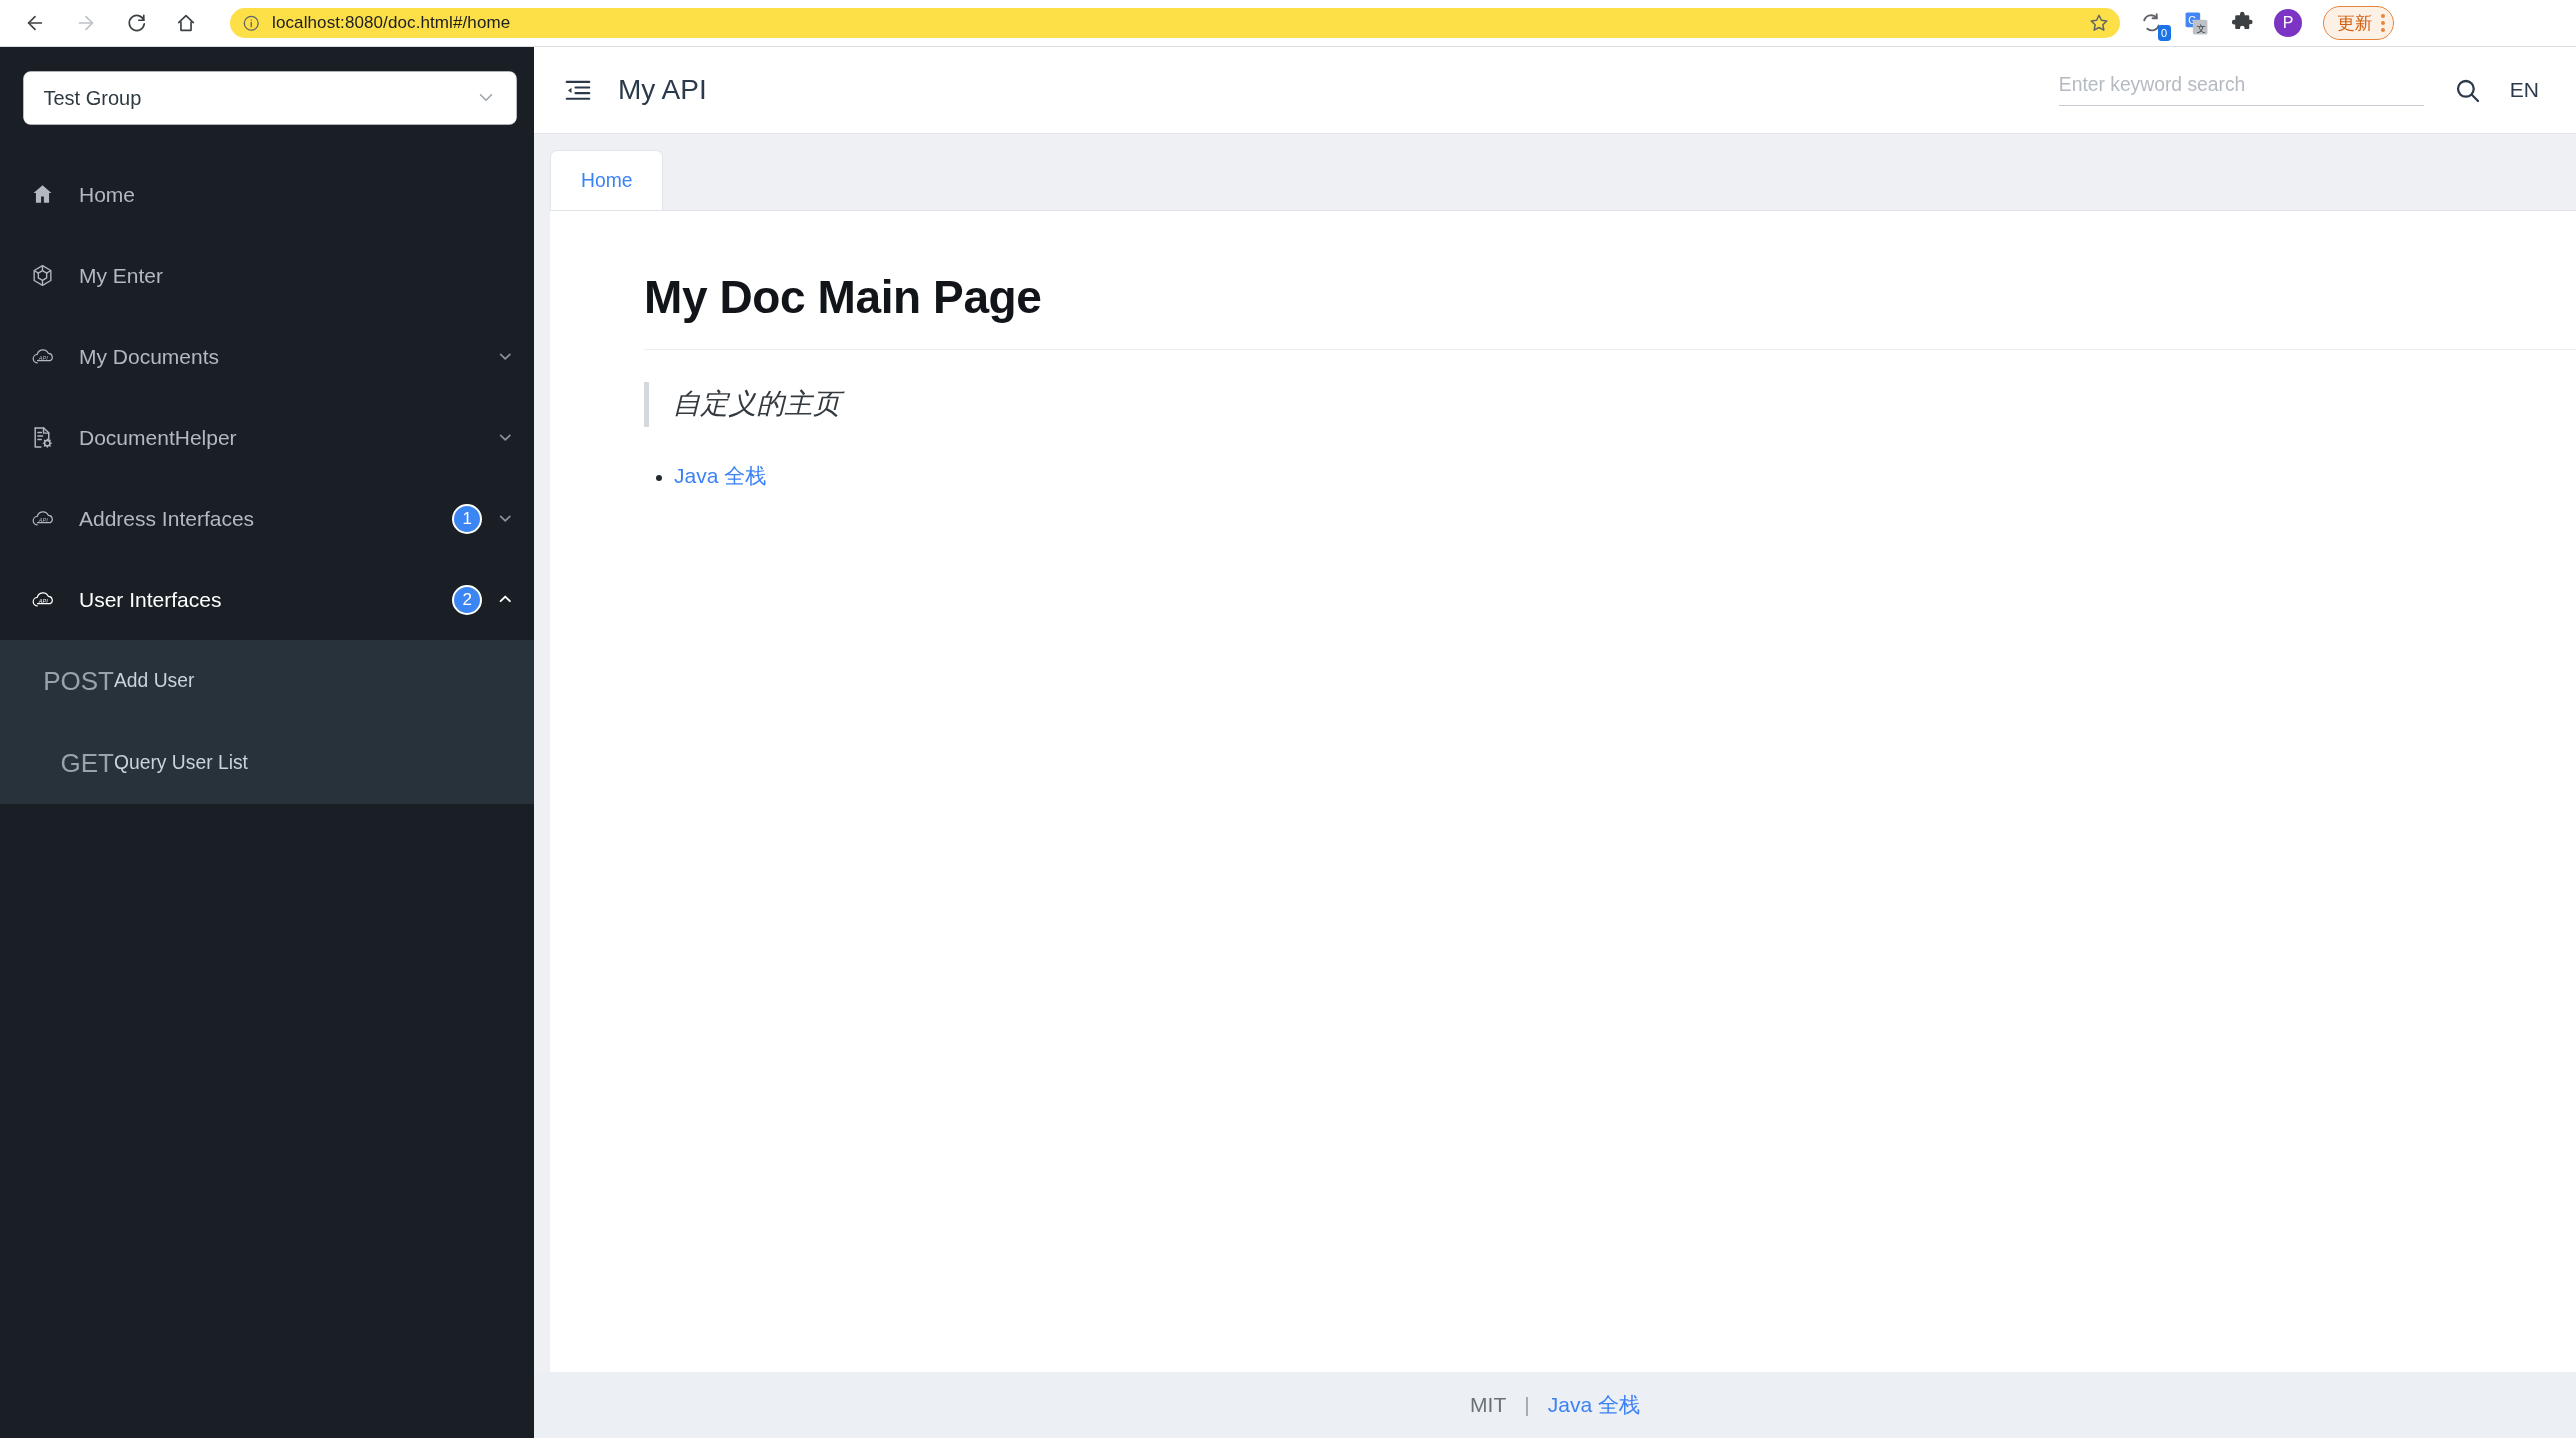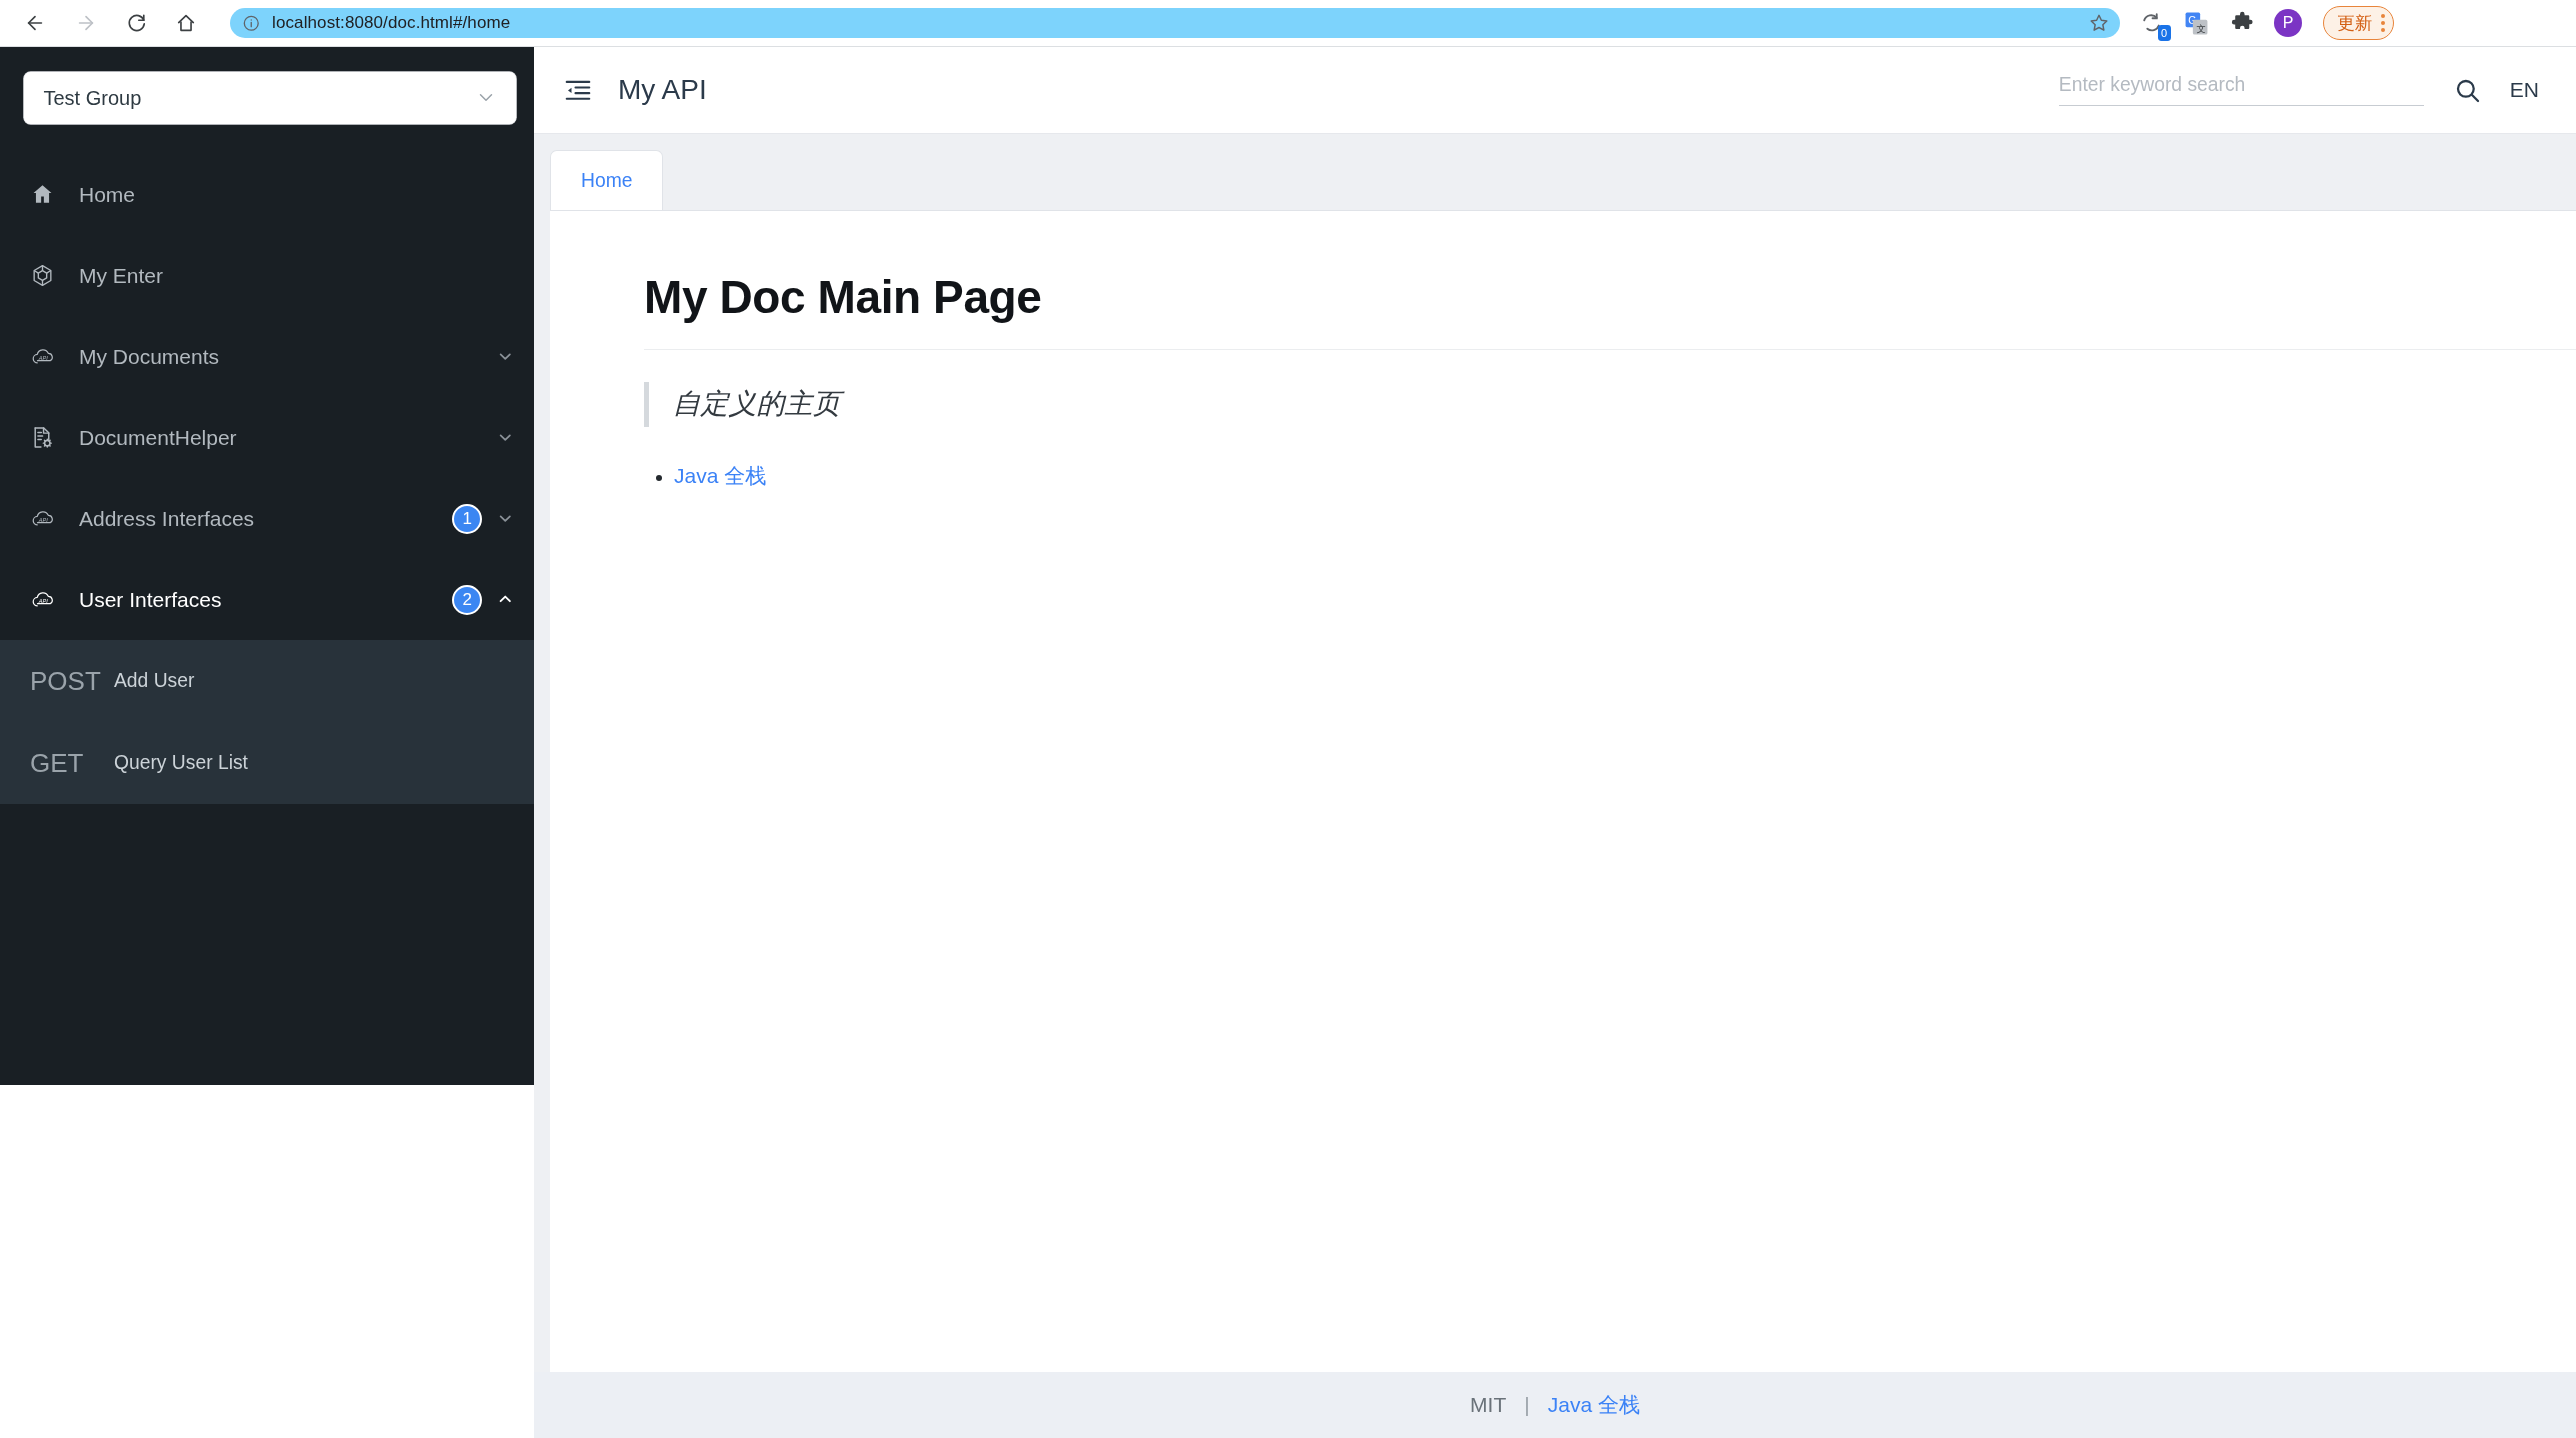--- a/index.html
+++ b/index.html
@@ -21,21 +21,21 @@
   .nav-btn {
     width: 47px; height: 47px;
     display: flex; align-items: center; justify-content: center;
     border-radius: 50%;
   }
   .nav-btn svg { display: block; }
 
   .omnibox {
     margin-left: 20px;
     height: 30px; width: 1890px;
-    background: #7dd3fc; border-radius: 15px;
+    background: #fde047; border-radius: 15px;
     display: flex; align-items: center; padding: 0 10px 0 11.8px;
   }
   .omnibox-info { width: 18.5px; height: 18.5px; flex: 0 0 18.5px; margin-right: 11.8px; }
   .omnibox-url {
     font-size: 17px; color: #202124; letter-spacing: 0.1px;
     white-space: nowrap; overflow: hidden;
   }
   .omnibox-star { margin-left: auto; width: 22px; height: 22px; }
 
   .chrome-actions { display: flex; align-items: center; gap: 17px; margin-left: 17px; }
@@ -63,22 +63,23 @@
   .update-pill-label { font-size: 17.6px; color: #d35e12; }
   .kebab { display: flex; flex-direction: column; gap: 2.5px; }
   .kebab i { width: 4.2px; height: 4.2px; background: #e8843a; border-radius: 50%; display:block; }
 
   
   .app { position: absolute; top: 47px; left: 0; width: 2576px; height: 1391px; background: #fff; }
 
   
   .sidebar {
     position: absolute; top: 0; left: 0;
-    width: 534px; height: 1038px;
+    width: 534px; height: 1391px;
     background: #191f24;
+    text-align: right;
   }
   .group-select {
     margin: 25px 18.5px 0 23.5px;
     height: 52px;
     background: #ffffff; border-radius: 6.7px;
     display: flex; align-items: center; padding: 0 18.5px 0 20px;
     box-shadow: 0 0 0 0.8px #e2e4e7;
   }
   .group-select-value { font-size: 20px; color: #2e3a42; }
   .group-select-caret { margin-left: auto; color: #9aa2a9; }

